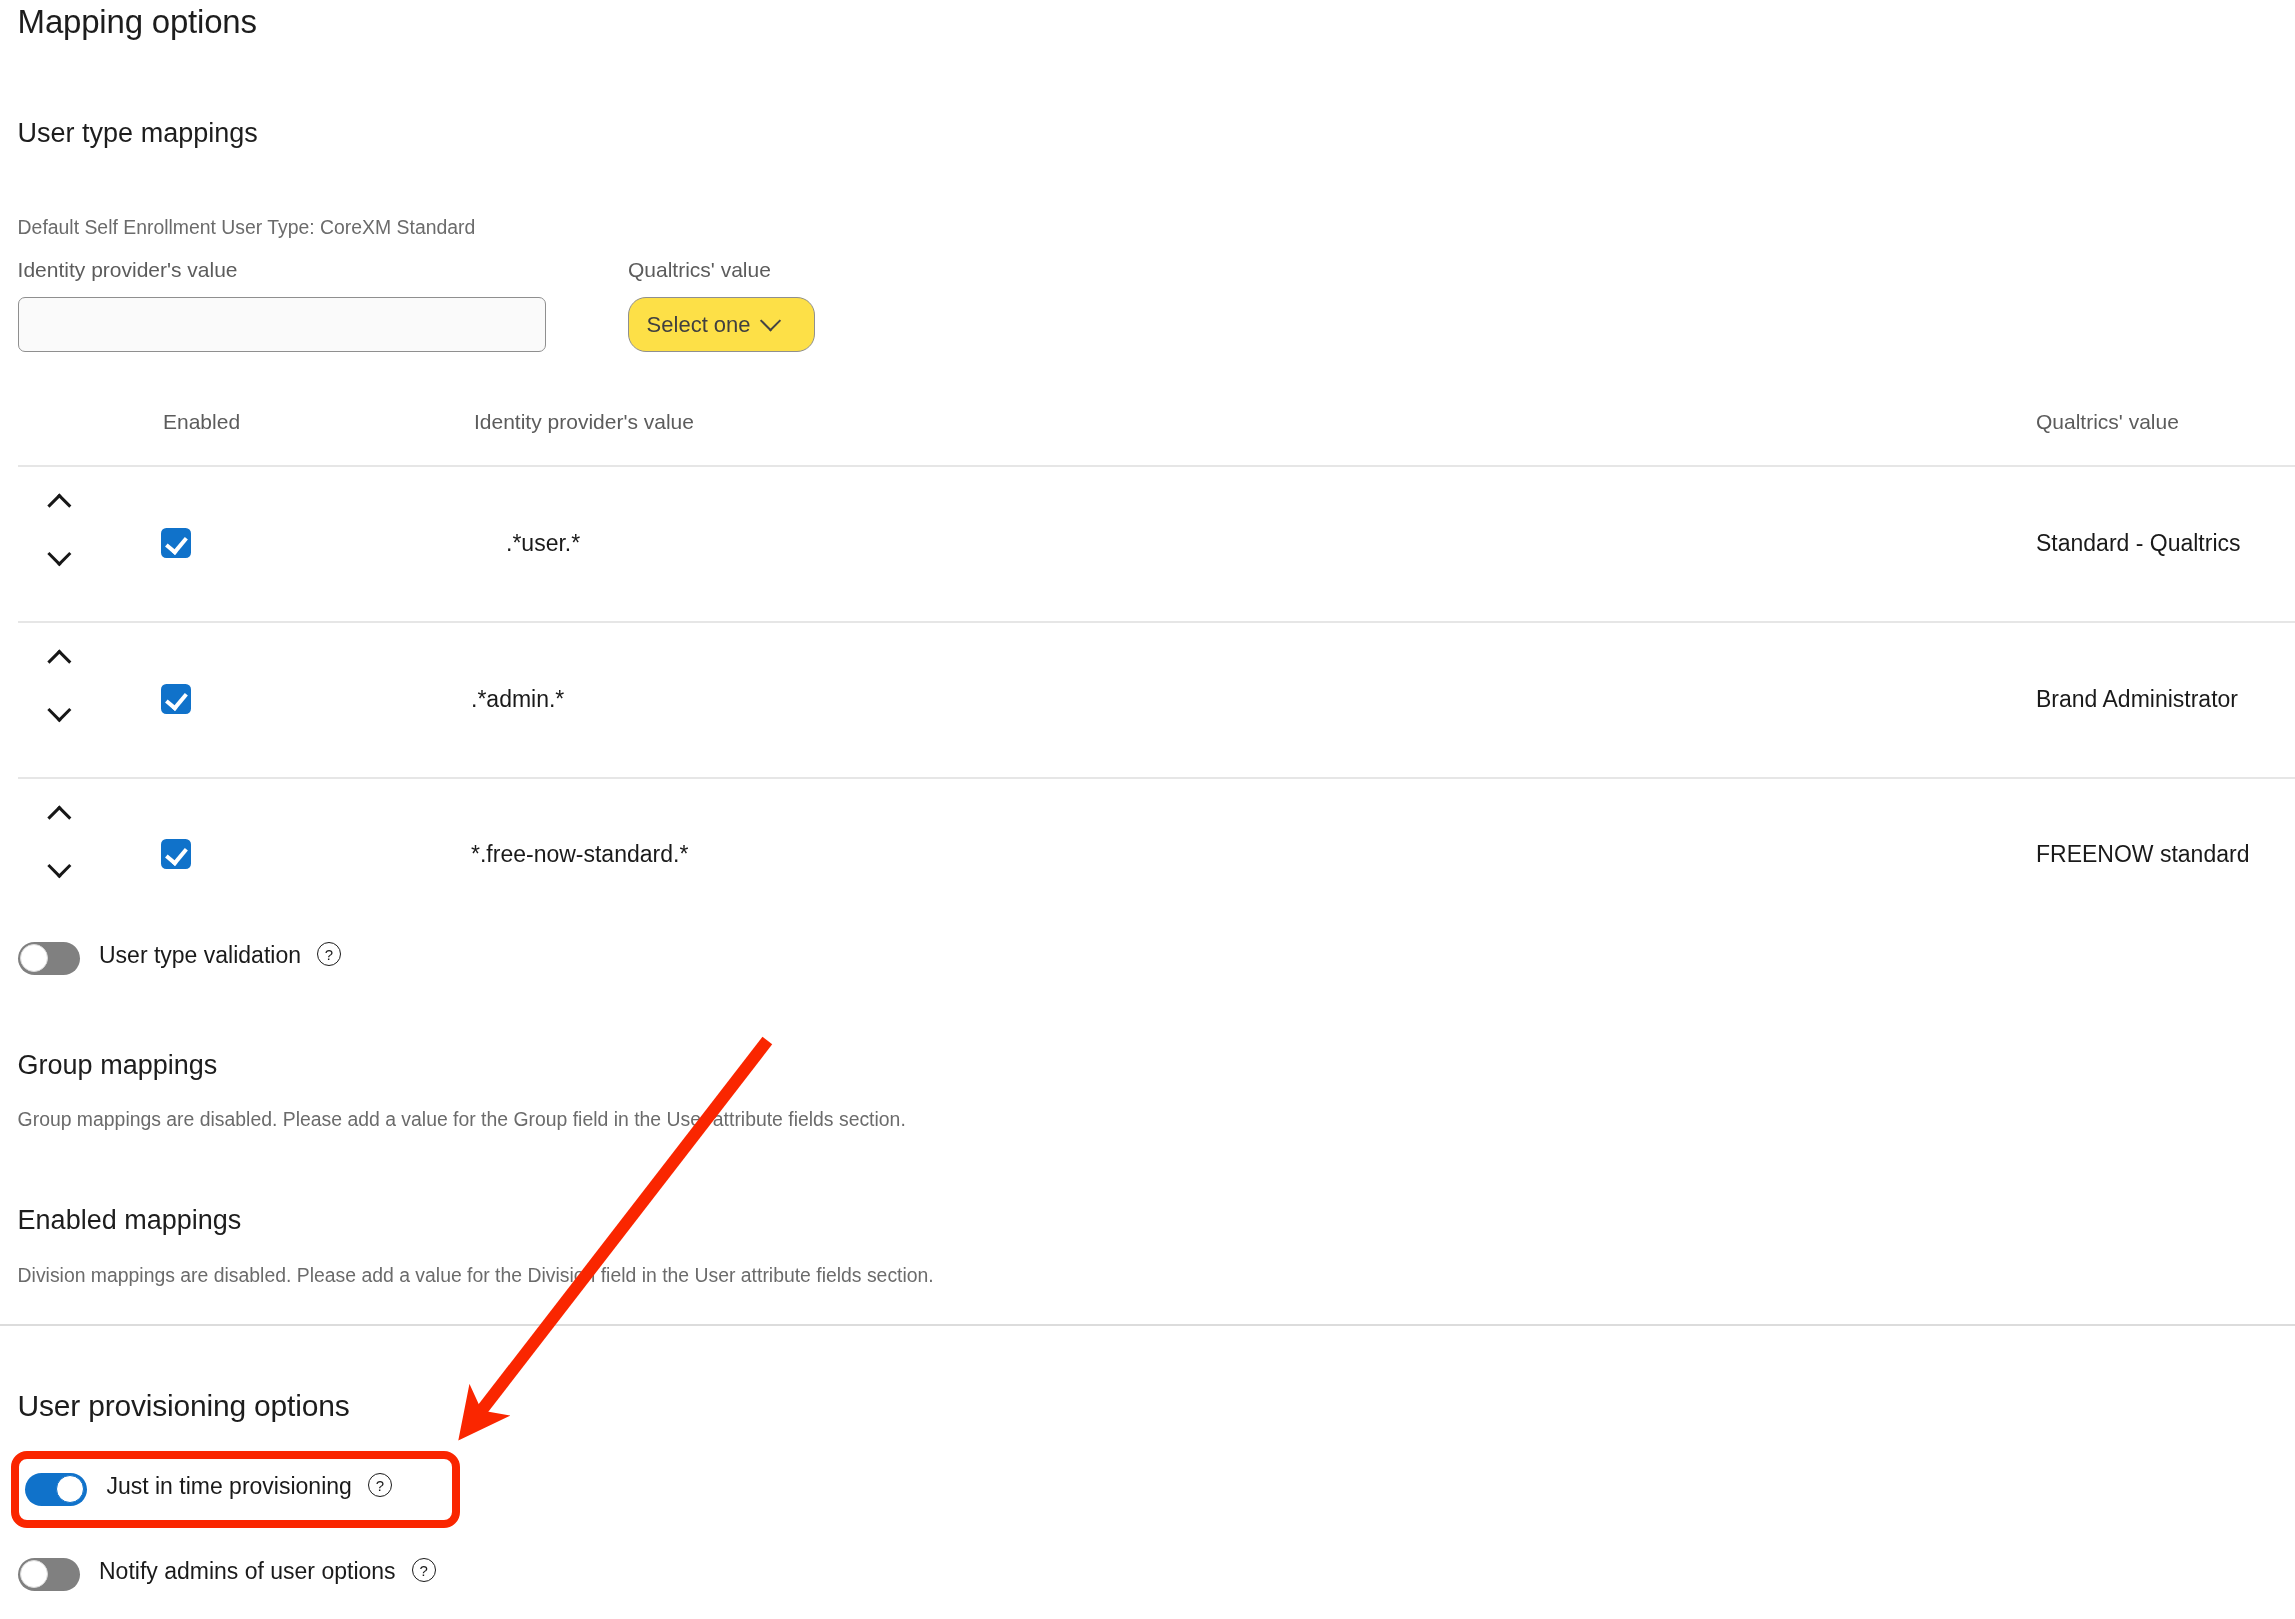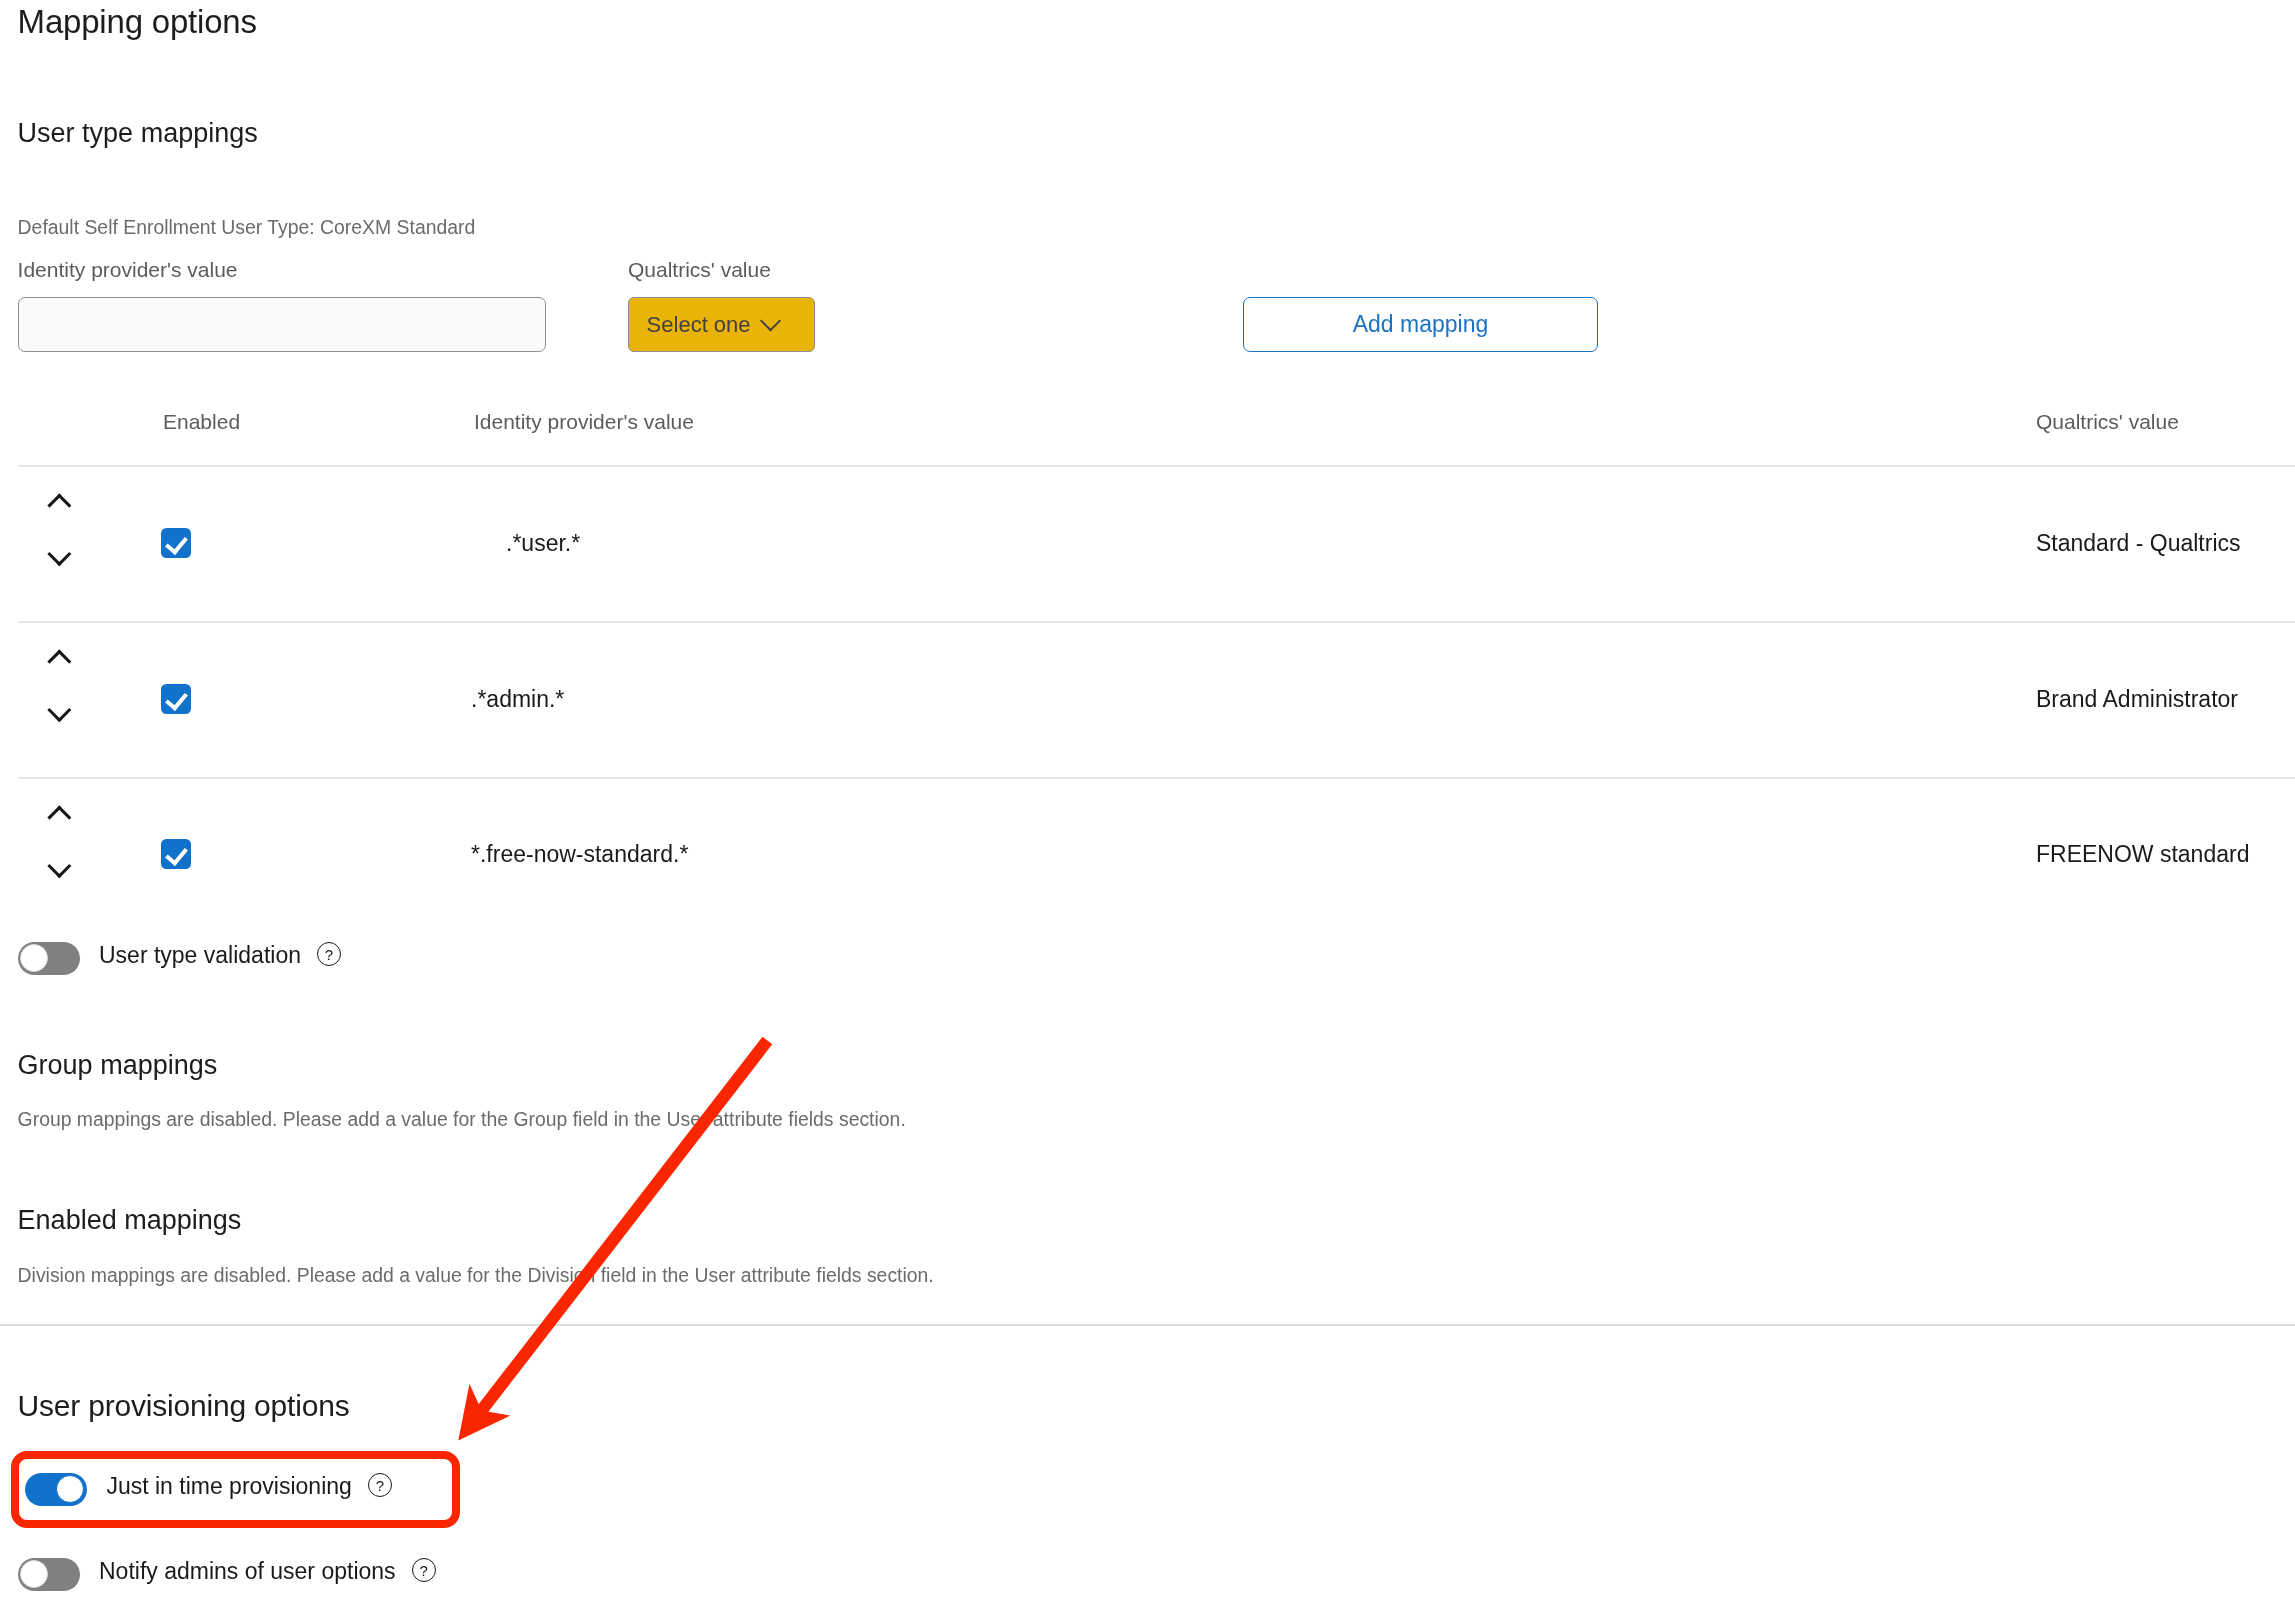--- a/index.html
+++ b/index.html
@@ -55,23 +55,23 @@
     border: 1.4px solid #8f8f8f;
     border-radius: 7px;
     font-family: "Liberation Sans", sans-serif;
     font-size: 21px;
     color: #2d2d2d;
     padding: 0 12.3px;
     outline: none;
   }
   .select-box {
     position: absolute;
-    background: #eab308;
+    background: #fde047;
     border: 1.4px solid #8f8f8f;
-    border-radius: 6px;
+    border-radius: 18px;
     display: flex;
     align-items: center;
     gap: 12.3px;
     padding: 0 17.6px;
     font-size: 22px;
     color: #404040;
     cursor: pointer;
     user-select: none;
   }
   .chev {
@@ -220,21 +220,20 @@
   <div class="field-label" style="left:17.6px; top:258px;">Identity provider's value</div>
   <div class="field-label" style="left:628px; top:258px;">Qualtrics' value</div>
 
   <input class="text-input" style="left: 17.6px; top: 297px; width: 528px; height: 55px;" value="" placeholder="">
 
   <div class="select-box" style="left:628px; top:297px; width:187px; height:55px;">
     <span>Select one</span>
     <span class="chev"></span>
   </div>
 
-  <div class="btn-outline" style="left:1243px; top:297px; width:355px; height:55px;">Add mapping</div>
 
   <div class="tbl-head" style="left:163px; top:410px;">Enabled</div>
   <div class="tbl-head" style="left:474px; top:410px;">Identity provider's value</div>
   <div class="tbl-head" style="left:2036px; top:410px;">Qualtrics' value</div>
 
   <div class="rule" style="top:465px;"></div>
 
   <div class="sortarrows" style="left:51px; top:497px; height:75px;">
     <div class="caret up" style="left:0; top:0;"></div>
     <div class="caret down" style="left:0; top:49px;"></div>

